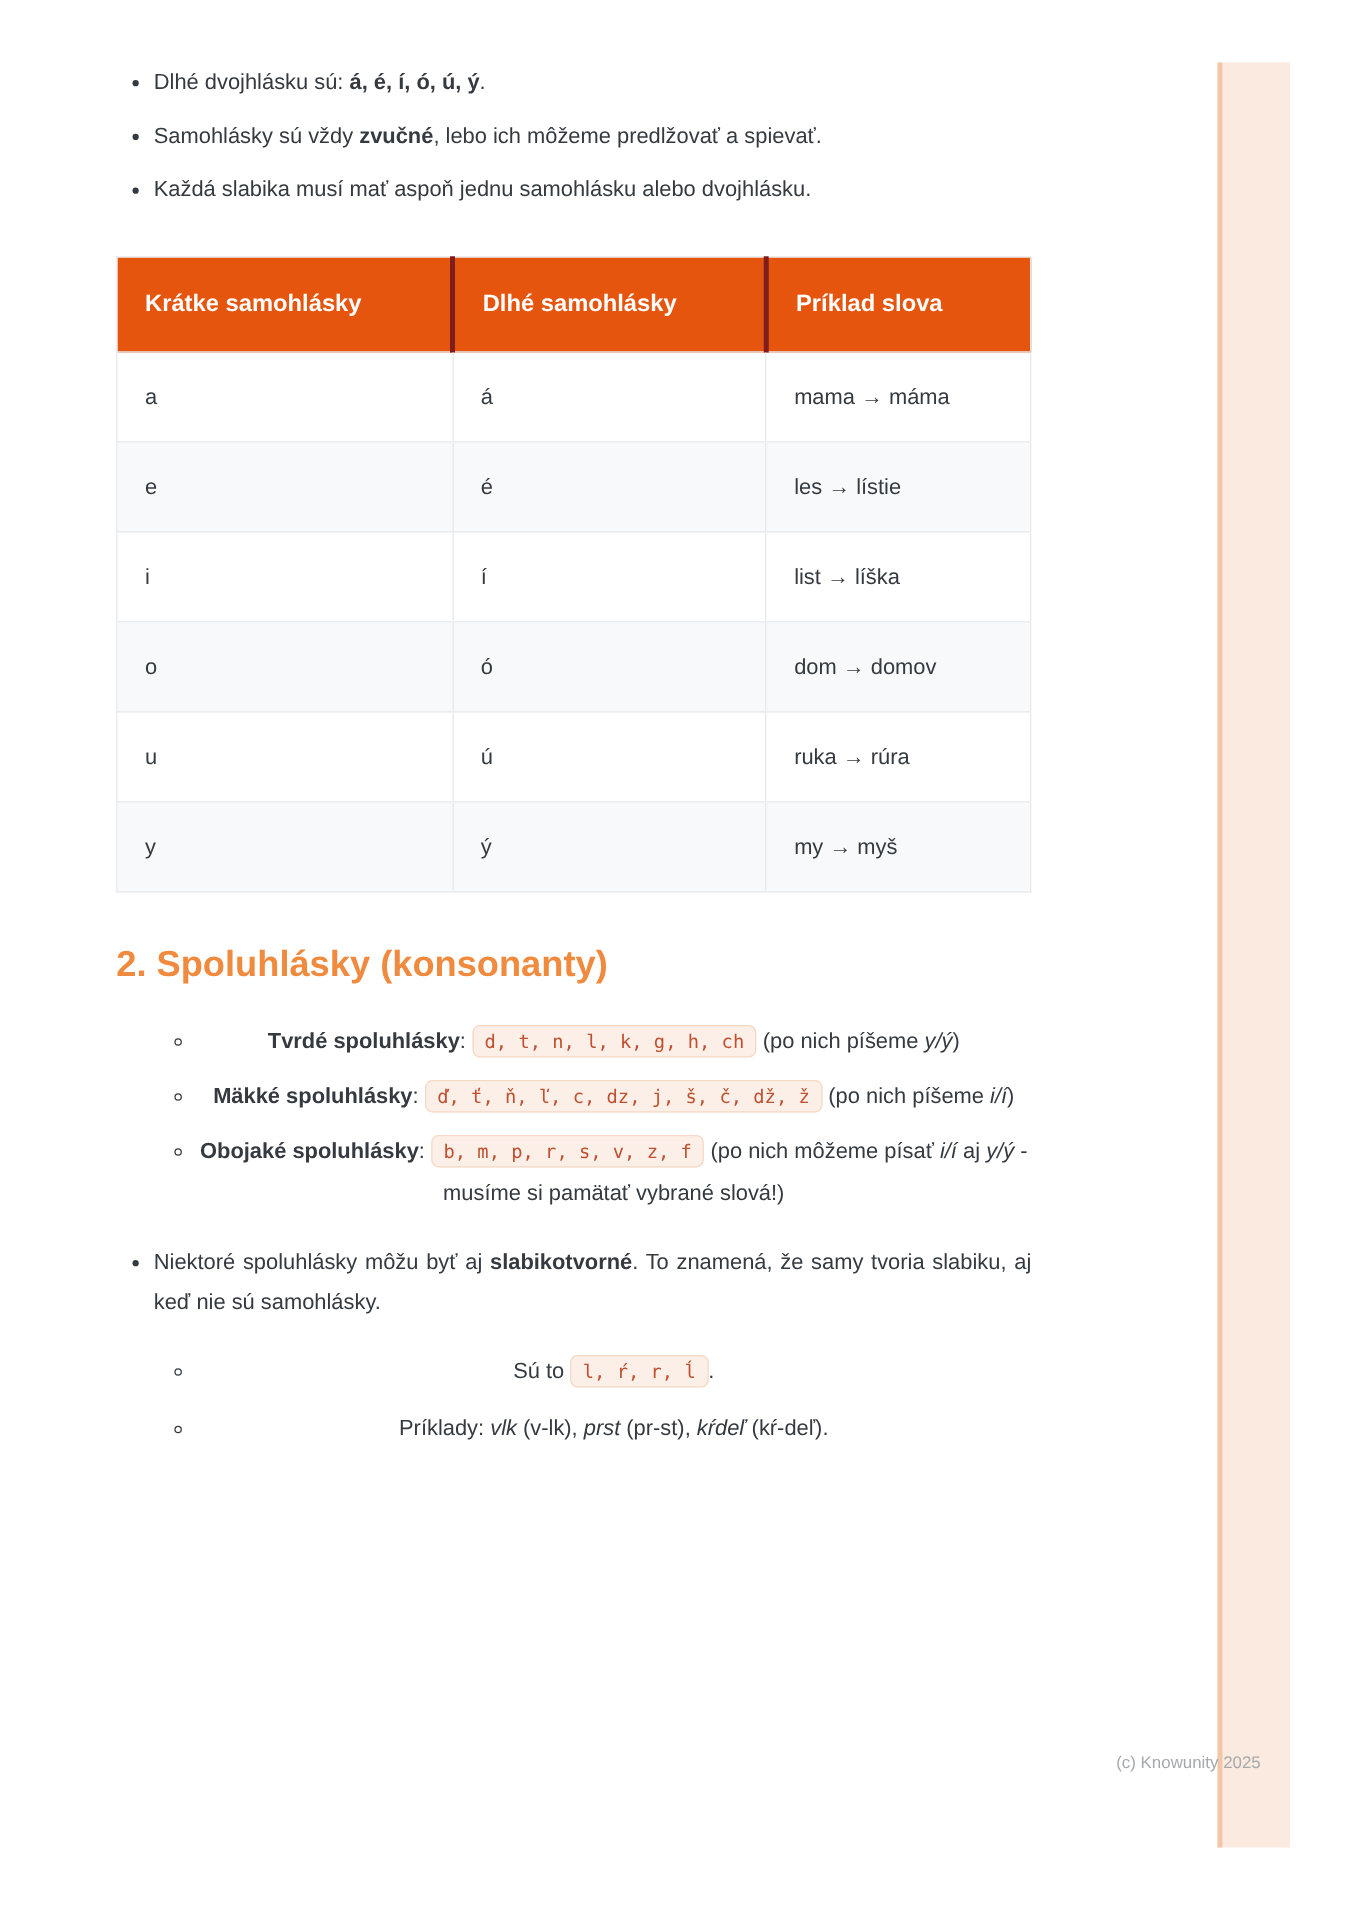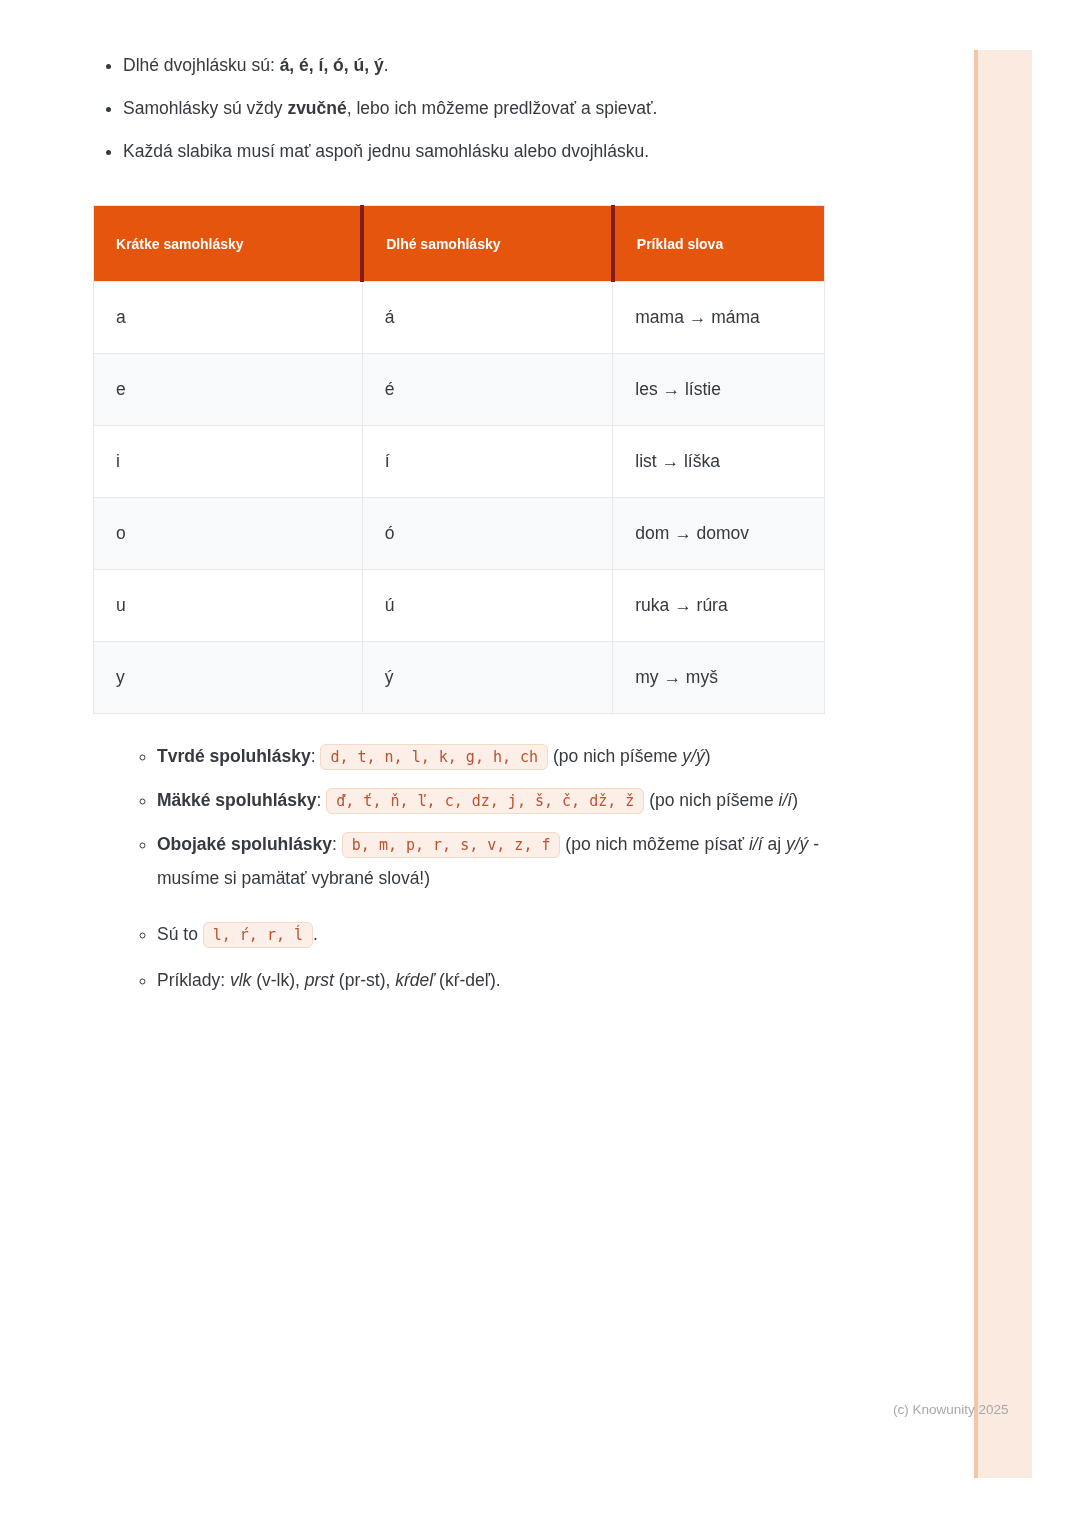--- a/index.html
+++ b/index.html
@@ -19,29 +19,29 @@
   body{
     width:1080px;height:1528px;position:relative;background:#ffffff;
     font-family:"Liberation Sans","DejaVu Sans",sans-serif;
     color:var(--text);overflow:hidden;
   }
   .content{
     position:absolute;left:93px;top:52px;width:732px;
   }
   ul{margin:0;padding:0;}
   ul.l1{list-style:disc;padding-left:30px;}
-  ul.l2{list-style:circle;padding-left:64px;}
+  ul.l2{list-style:circle;padding-left:64px;text-align:center;}
   ul.l1 > li{font-size:17.5px;line-height:27px;}
   ul.intro > li{margin-bottom:16px;}
   .vowel-table{
     border-collapse:collapse;width:732px;margin-top:40px;
     border:1px solid var(--cell-border);
   }
   .vowel-table th{
-    background:var(--accent);color:#ffffff;font-size:14px;font-weight:bold;
+    background:var(--accent);color:#ffffff;font-size:19px;font-weight:bold;
     text-align:left;padding:0 0 0 22px;height:75px;border:none;
   }
   .vowel-table th + th{border-left:4px solid #7f1d1d;}
   .vowel-table td{
     font-size:17.5px;color:var(--text);text-align:left;
     padding:0 0 0 22px;height:71px;
     border-top:1px solid var(--cell-border);
   }
   .vowel-table td + td{border-left:1px solid var(--cell-border);}
   .vowel-table col.c1{width:269px;}
@@ -140,28 +140,32 @@
           <td>ruka → rúra</td>
         </tr>
         <tr>
           <td>y</td>
           <td>ý</td>
           <td>my → myš</td>
         </tr>
       </tbody>
   </table>
 
+  <h2 class="section-title">2. Spoluhlásky (konsonanty)</h2>
 
 
   <ul class="l2 sub1">
     <li><strong>Tvrdé spoluhlásky</strong><span>: </span><span class="code">d, t, n, l, k, g, h, ch</span><span> (po nich píšeme </span><em>y/ý</em><span>)</span></li>
     <li><strong>Mäkké spoluhlásky</strong><span>: </span><span class="code">ď, ť, ň, ľ, c, dz, j, š, č, dž, ž</span><span> (po nich píšeme </span><em>i/í</em><span>)</span></li>
     <li><strong>Obojaké spoluhlásky</strong><span>: </span><span class="code">b, m, p, r, s, v, z, f</span><span> (po nich môžeme písať </span><em>i/í</em><span> aj </span><em>y/ý</em><span> - musíme si pamätať vybrané slová!)</span></li>
   </ul>
 
+  <ul class="l1 single1">
+    <li><span>Niektoré spoluhlásky môžu byť aj </span><strong>slabikotvorné</strong><span>. To znamená, že samy tvoria slabiku, aj keď nie sú samohlásky.</span></li>
+  </ul>
 
   <ul class="l2 sub2">
     <li><span>Sú to </span><span class="code">l, ŕ, r, ĺ</span><span>.</span></li>
     <li><span>Príklady: </span><em>vlk</em><span> (v-lk), </span><em>prst</em><span> (pr-st), </span><em>kŕdeľ</em><span> (kŕ-deľ).</span></li>
   </ul>
 
 
 
 </div>
 

